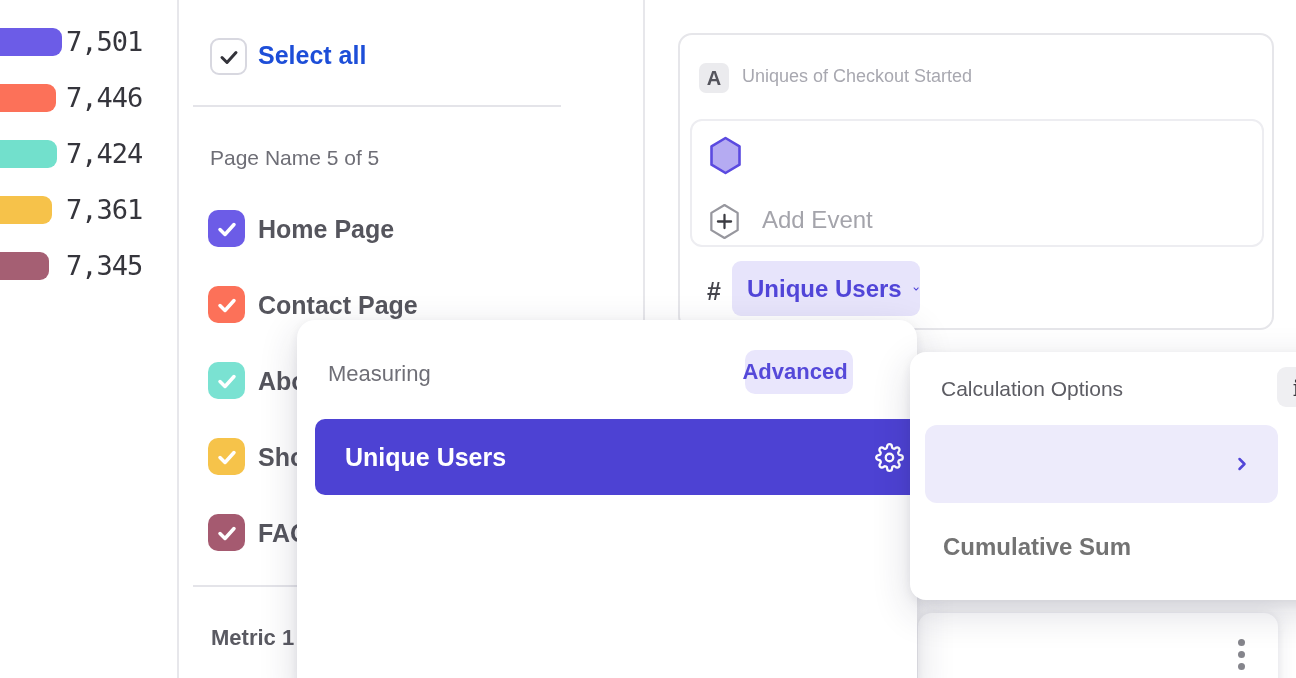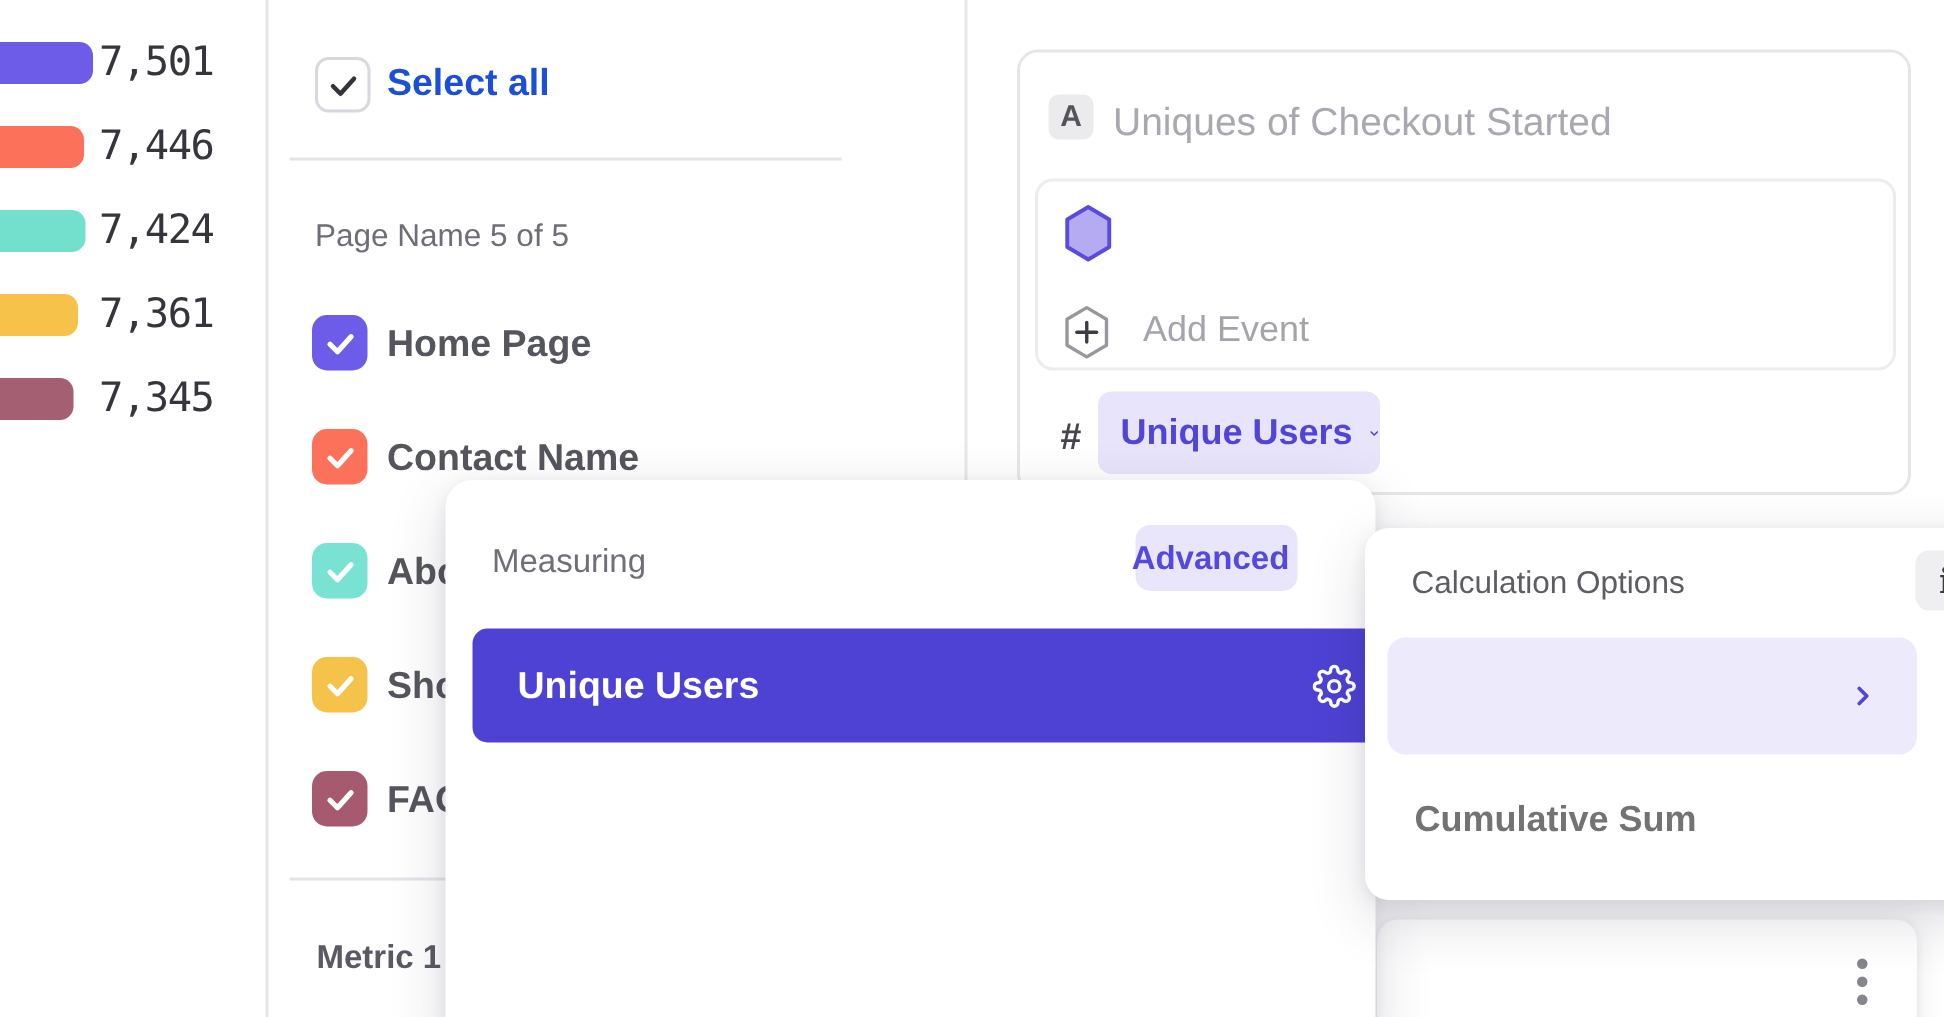--- a/index.html
+++ b/index.html
@@ -27,21 +27,21 @@
   .c-purple{background:#6c5ce7}.c-coral{background:#fc7159}.c-teal{background:#7ae2d2}
   .c-yellow{background:#f6c34a}.c-maroon{background:#a55a70}
   .row-label{position:absolute;left:258px;font-size:25px;font-weight:600;color:#55555d;white-space:nowrap;}
   .select-all-label{font-size:25px;font-weight:700;color:#1d4ed8;}
   .group-label{position:absolute;left:210px;font-size:21px;font-weight:500;color:#6e6e76;}
   .metric-label{position:absolute;left:211px;font-size:22px;font-weight:600;color:#5a5a62;}
   
   .card{position:absolute;background:#fff;border:2px solid #e6e6ea;border-radius:14px;box-sizing:border-box;}
   .series-badge{position:absolute;width:30px;height:30px;border-radius:7px;background:#ebebee;
     display:flex;align-items:center;justify-content:center;font-size:20px;font-weight:700;color:#54545c;}
-  .placeholder-text{position:absolute;font-size:26px;font-weight:500;color:#a8a8b0;white-space:nowrap;}
+  .placeholder-text{position:absolute;font-size:18px;font-weight:500;color:#a8a8b0;white-space:nowrap;}
   .inner-card{position:absolute;background:#fff;border:2px solid #ededf1;border-radius:12px;box-sizing:border-box;}
   .event-name{position:absolute;font-size:24px;font-weight:700;color:#2c2c33;white-space:nowrap;}
   .add-label{position:absolute;font-size:24px;font-weight:500;color:#a4a4ab;white-space:nowrap;}
   .hash{position:absolute;font-size:25px;font-weight:700;color:#45454c;}
   .chip{position:absolute;background:#e7e4fb;border-radius:9px;display:flex;align-items:center;box-sizing:border-box;}
   .chip-text{font-size:24px;font-weight:600;color:#5145d8;white-space:nowrap;}
   
   .popup{position:absolute;background:#fff;border-radius:18px;
     box-shadow:0 12px 38px rgba(40,40,70,.16),0 3px 10px rgba(40,40,70,.08);box-sizing:border-box;}
   .menu-title{position:absolute;font-size:22px;font-weight:500;color:#6f6f77;}
@@ -109,21 +109,21 @@
           <polyline points="5,12.5 10,17.5 19,7.5"></polyline>
         </svg>
     </div>
     <div class="row-label" style="top:215px;">Home Page</div>
 
     <div class="chk c-coral" style="left:208px;top:286px;">
       <svg viewBox="0 0 24 24" fill="none" stroke="#fff" stroke-width="3.5" stroke-linecap="round" stroke-linejoin="round">
           <polyline points="5,12.5 10,17.5 19,7.5"></polyline>
         </svg>
     </div>
-    <div class="row-label" style="top:291px;">Contact Name</div>
+    <div class="row-label" style="top:291px;">Contact Page</div>
 
     <div class="chk c-teal" style="left:208px;top:362px;">
       <svg viewBox="0 0 24 24" fill="none" stroke="#fff" stroke-width="3.5" stroke-linecap="round" stroke-linejoin="round">
           <polyline points="5,12.5 10,17.5 19,7.5"></polyline>
         </svg>
     </div>
     <div class="row-label" style="top:367px;">About Page</div>
 
     <div class="chk c-yellow" style="left:208px;top:438px;">
       <svg viewBox="0 0 24 24" fill="none" stroke="#fff" stroke-width="3.5" stroke-linecap="round" stroke-linejoin="round">
@@ -175,21 +175,21 @@
     <div class="kebab" style="right:33px;top:26px;">
       <i></i>
         <i></i>
         <i></i>
     </div>
   </div>
 
   <div class="popup" style="left:297px;top:320px;width:620px;height:380px;z-index:10;">
     <div class="menu-title" style="left:31px;top:41px;">Measuring</div>
 
-    <div class="adv-chip" style="left:460px;top:30px;width:108px;height:44px;text-align:right;">
+    <div class="adv-chip" style="left:448px;top:30px;width:108px;height:44px;text-align:right;">
       <span class="adv-text">Advanced</span>
       <svg width="18" height="18" viewBox="0 0 24 24" fill="none" stroke="#5549d9" stroke-width="3" stroke-linecap="round" stroke-linejoin="round">
           <polyline points="6,9 12,15 18,9"></polyline>
         </svg>
     </div>
 
     <div class="menu-row-selected" style="left:18px;top:99px;width:583px;height:76px;padding-left:30px;">
       <span class="opt">Unique Users</span>
       <svg class="abs" style="right:24px;top:24px;" width="29" height="29" viewBox="0 0 24 24" fill="none" stroke="#ffffff" stroke-width="1.9" stroke-linecap="round" stroke-linejoin="round">
         <circle cx="12" cy="12" r="3.1"></circle>

